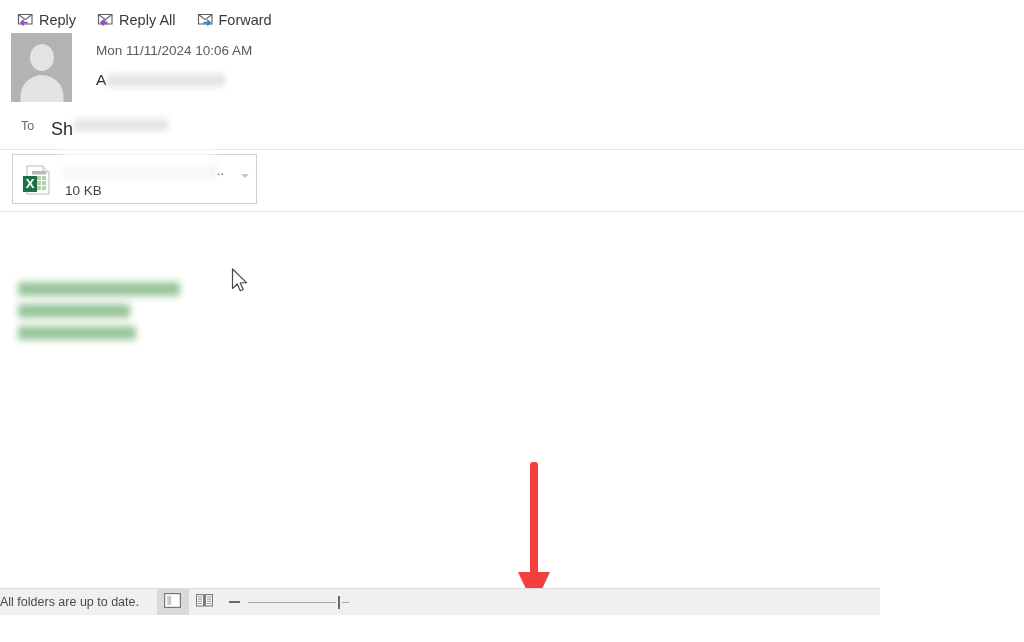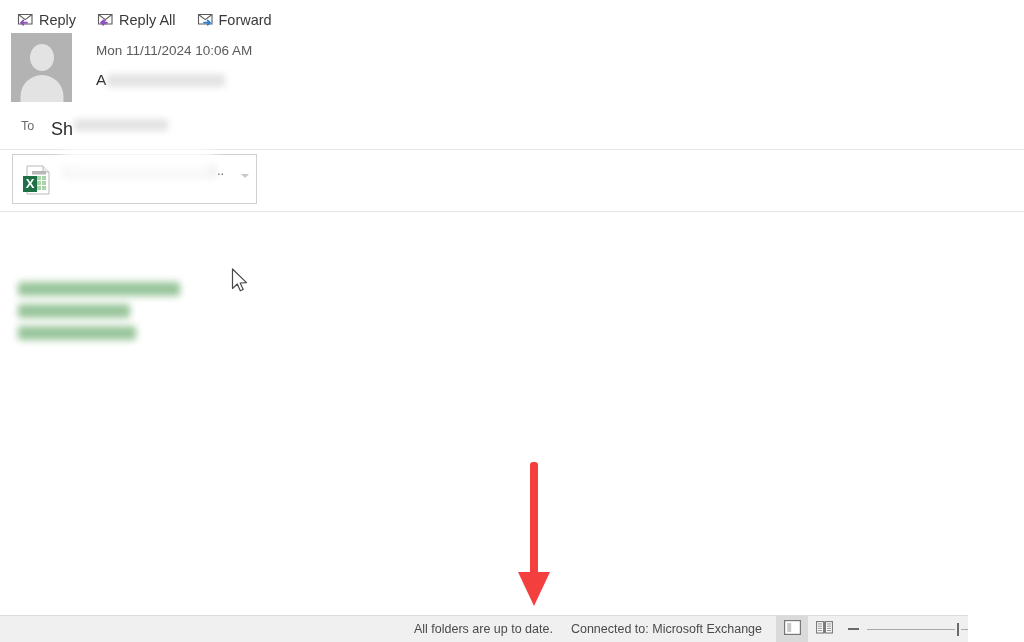--- a/index.html
+++ b/index.html
@@ -222,27 +222,27 @@
   .cursor {
     position: absolute;
     left: 231px; top: 268px;
     width: 20px; height: 28px;
     pointer-events: none;
   }
 
   
   .status-bar {
     position: absolute;
-    left: 0; top: 615px;
-    width: 968px; height: 27px;
+    left: 0; top: 588px;
+    width: 880px; height: 27px;
     background: #f0f0f0;
     border-top: 1px solid #dcdcdc;
     display: flex;
     align-items: center;
-    justify-content: flex-end;
+    justify-content: flex-start;
   }
   .status-text {
     font-size: 12.5px;
     color: #4a4a4a;
     white-space: nowrap;
   }
   .status-folders { margin-right: 18px; }
   .status-conn { margin-right: 14px; }
   .view-btn {
     width: 32px; height: 26px;
@@ -365,20 +365,21 @@
         </g>
         <rect x="2" y="13" width="14" height="16" fill="#1e7145"></rect>
         <text x="9" y="25" font-family="'Liberation Sans',sans-serif" font-size="13" font-weight="bold" fill="#ffffff" text-anchor="middle">X</text>
       </svg>
     </span>
     <div class="attach-text">
       <div class="attach-name-row">
         <span class="attach-name-redacted"></span>
         <span class="attach-ellipsis">..</span>
       </div>
+      <div class="attach-size">10 KB</div>
     </div>
     <span class="attach-chevron"></span>
   </div>
   <div class="attach-wash"></div>
 
   <div class="body-area">
     <div class="sig-line sig-1"></div>
     <div class="sig-line sig-2"></div>
     <div class="sig-line sig-3"></div>
   </div>
@@ -391,21 +392,20 @@
   </span>
 
   <span class="cursor">
     <svg width="20" height="28" viewBox="0 0 20 28">
       <path d="M1.5 1 L1.5 20.5 L6.3 16 L9.3 22.8 L12.2 21.5 L9.2 15 L15.5 14.6 Z" fill="#ffffff" stroke="#4a4a4a" stroke-width="1.2" stroke-linejoin="round"></path>
     </svg>
   </span>
 
   <div class="status-bar">
     <span class="status-text status-folders">All folders are up to date.</span>
-    <span class="status-text status-conn">Connected to: Microsoft Exchange</span>
 
     <span class="view-btn active">
       <span>
         <svg width="17" height="15" viewBox="0 0 17 15">
           <rect x="0.6" y="0.6" width="15.8" height="13.8" fill="#ffffff" stroke="#777" stroke-width="1.2"></rect>
           <rect x="3.2" y="3" width="4" height="9" fill="#c9c9c9"></rect>
         </svg>
       </span>
     </span>
 

